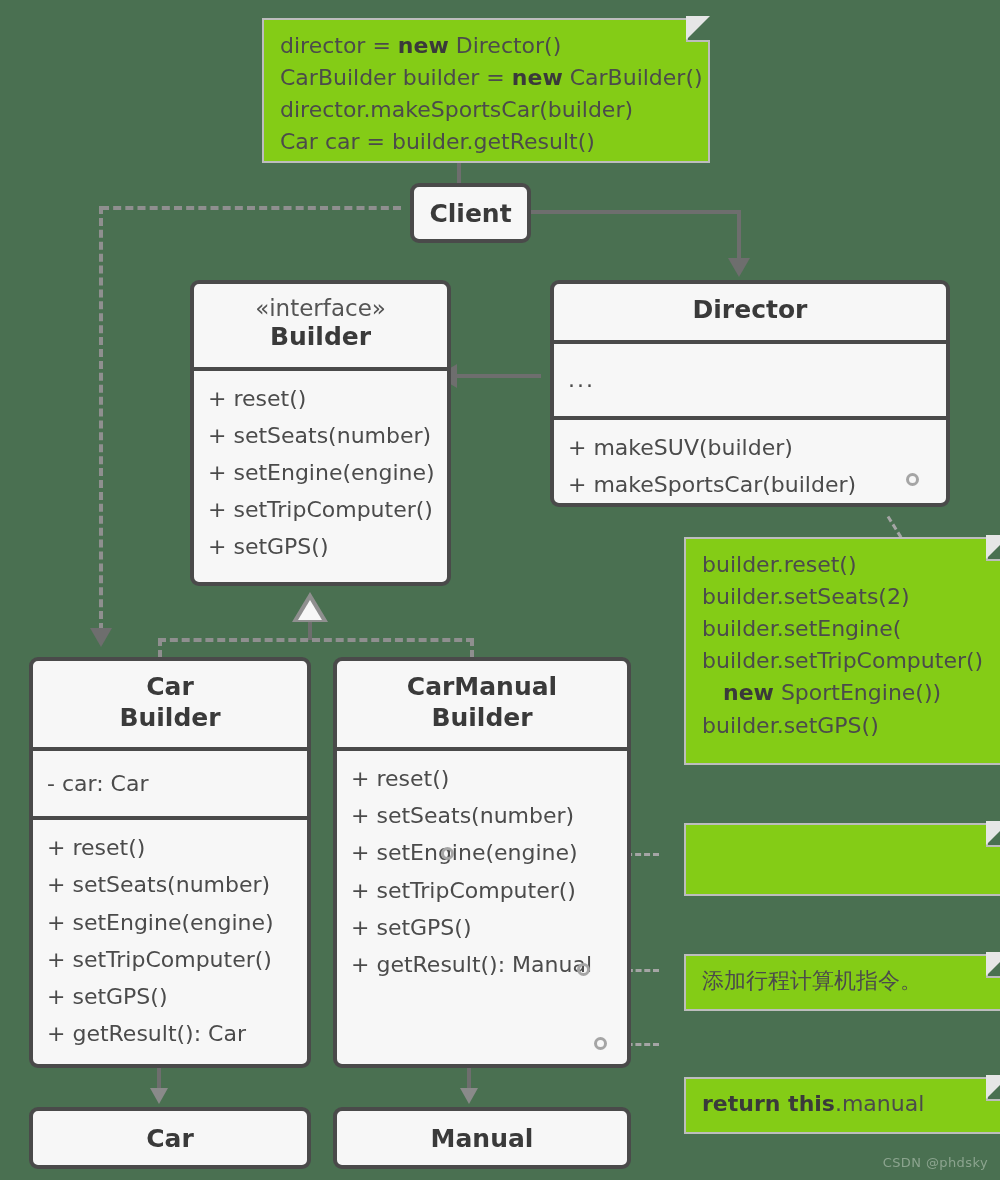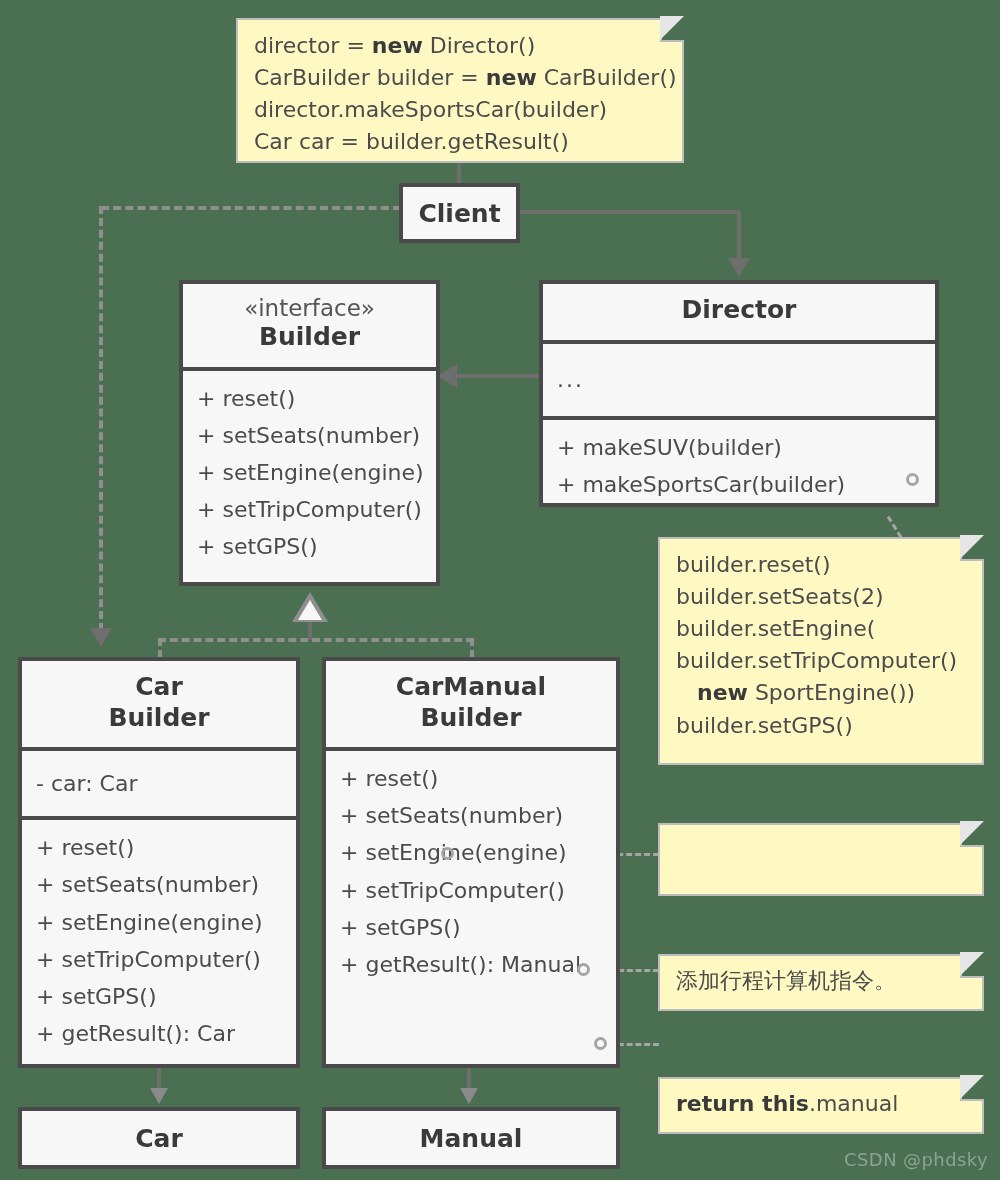--- a/index.html
+++ b/index.html
@@ -17,23 +17,24 @@
   }
   #stage {
     position: absolute;
     inset: 0;
   }
   
   .uml-box {
     position: absolute;
     background: #f7f7f7;
     border: 4px solid #4a4a4a;
-    border-radius: 1px;
+    border-radius: 9px;
     box-sizing: border-box;
     z-index: 5;
+    margin-left: 11px;
   }
   .compartment {
     box-sizing: border-box;
     padding: 9px 14px 11px 14px;
   }
   .compartment + .compartment {
     border-top: 4px solid #4a4a4a;
   }
   .cls-title {
     text-align: center;
@@ -69,28 +70,29 @@
     justify-content: center;
     font-weight: bold;
     font-size: 25px;
     color: #3a3a3a;
     height: 100%;
     box-sizing: border-box;
   }
   
   .note {
     position: absolute;
-    background: #fef9c3;
+    background: #84cc16;
     border: 2px solid #bdbdbd;
     box-sizing: border-box;
     padding: 10px 8px 12px 16px;
     font-size: 22px;
     color: #4b4b4b;
     line-height: 1.46;
     z-index: 5;
+    margin-left: 26px;
   }
   .note .fold {
     position: absolute;
     top: -2px;
     right: -2px;
     width: 22px;
     height: 22px;
     background: #4a7051;
     border-left: 2px solid #bdbdbd;
     border-bottom: 2px solid #bdbdbd;
@@ -181,21 +183,21 @@
     border-radius: 50%;
     box-sizing: border-box;
     background: transparent;
     z-index: 6;
   }
   
   .watermark {
     position: absolute;
     right: 12px;
     bottom: 10px;
-    font-size: 18px;
+    font-size: 13px;
     color: #8ca48f;
     letter-spacing: 0.4px;
     z-index: 8;
   }
 </style>
 </head>
 <body>
 
 <div id="stage">
 

